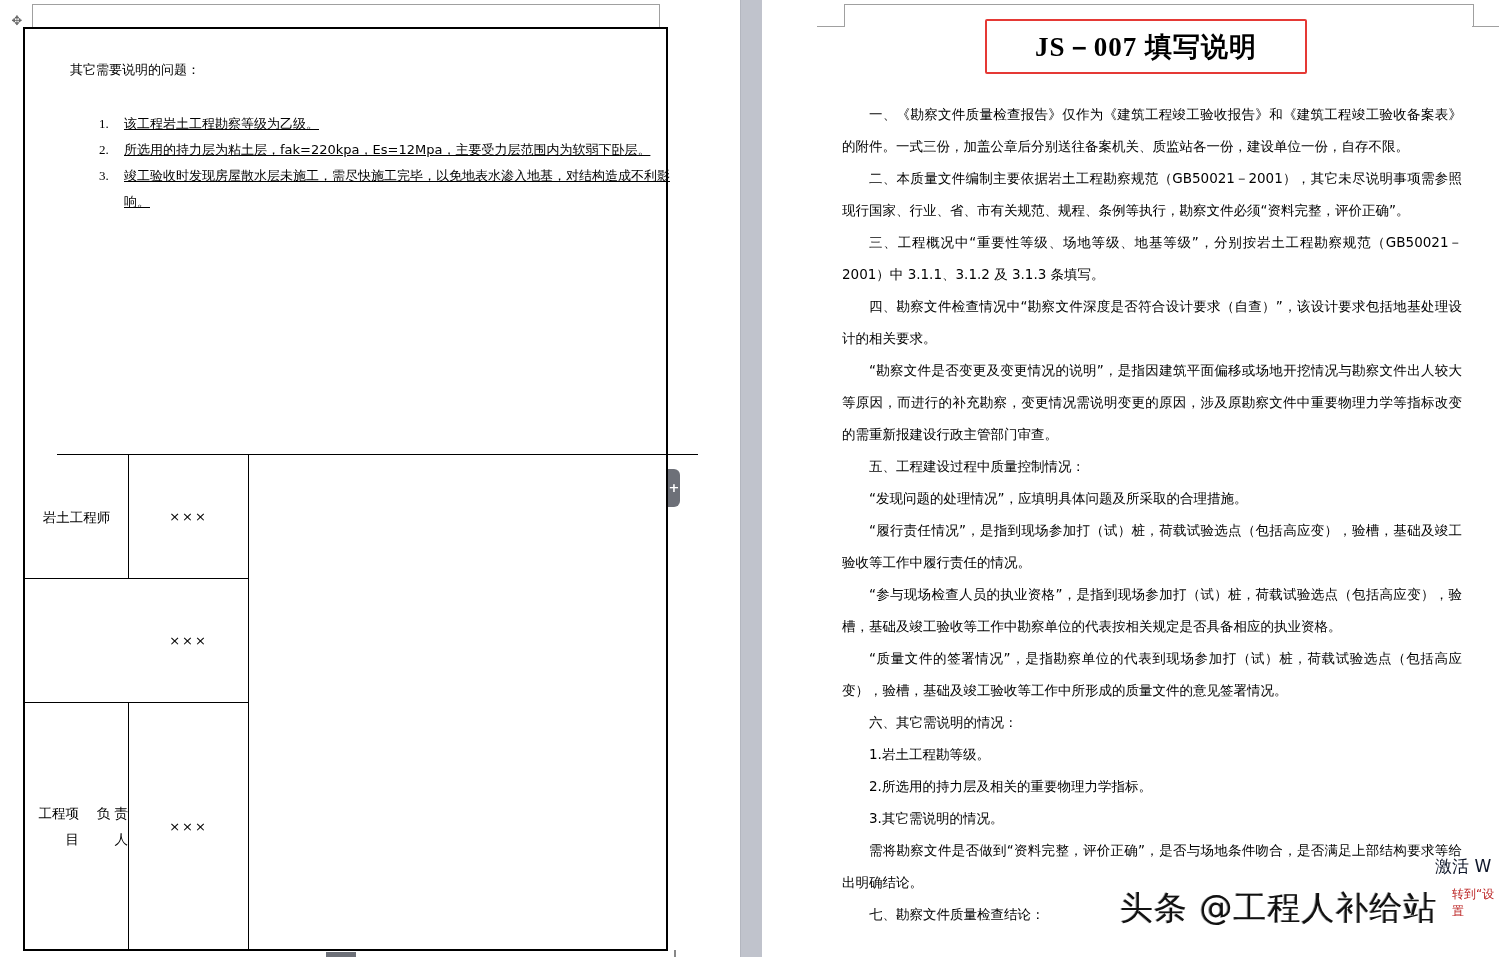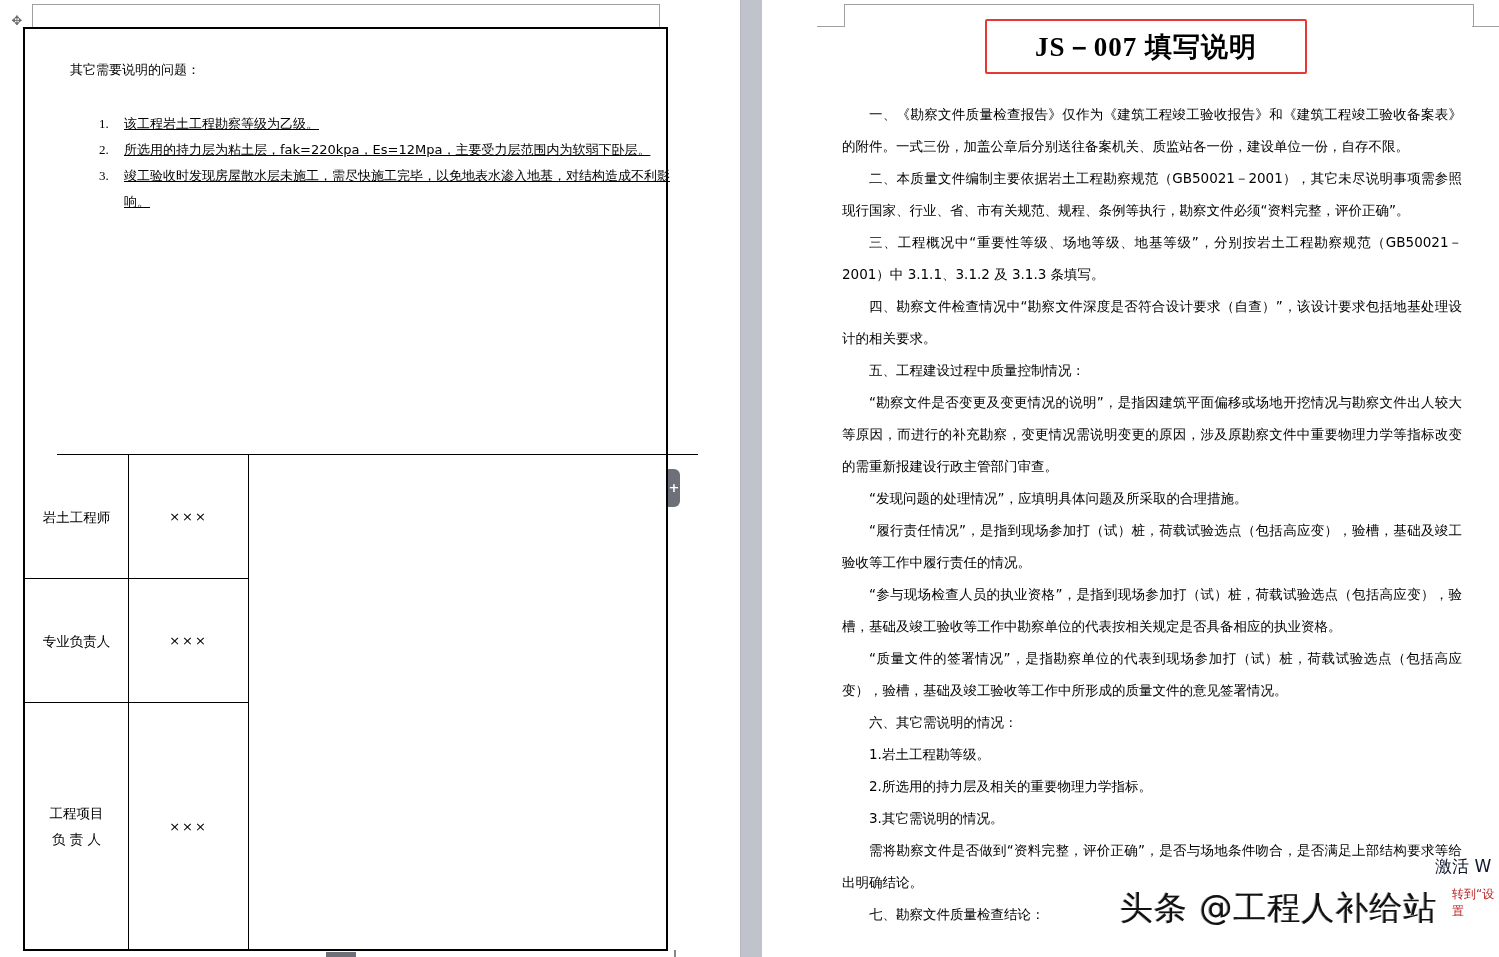--- a/index.html
+++ b/index.html
@@ -115,29 +115,26 @@
 
     <div class="row" style="top:426px; width:224px; height:123px;">
       <div class="cell-role" style="top:0; height:123px;align-items:center;">
         <span>岩土工程师</span>
       </div>
       <div class="cell-name" style="top:0; height:123px;">
         <span>×××</span>
       </div>
     </div>
     <div class="row" style="top:550px; width:224px; height:123px;">
-      <div class="cell-role" style="top:0; height:123px;">
-        <span>专业负责人</span>
-      </div>
       <div class="cell-name" style="top:0; height:123px;">
         <span>×××</span>
       </div>
     </div>
     <div class="row" style="top:674px; width:224px; height:246px; border-bottom:none;">
-      <div class="cell-role" style="top:0; height:246px; flex-direction:column;text-align:right;">
+      <div class="cell-role" style="top:0; height:246px; flex-direction:row;text-align:right;">
         <span>工程项目</span>
         <span>负 责 人</span>
       </div>
       <div class="cell-name" style="top:0; height:246px;">
         <span>×××</span>
       </div>
     </div>
 
   </div>
 
@@ -155,22 +152,22 @@
 
   <div class="title-box">
     <span class="title-text">JS－007 填写说明</span>
   </div>
 
   <div class="instructions">
     <p>一、《勘察文件质量检查报告》仅作为《建筑工程竣工验收报告》和《建筑工程竣工验收备案表》的附件。一式三份，加盖公章后分别送往备案机关、质监站各一份，建设单位一份，自存不限。</p>
     <p>二、本质量文件编制主要依据岩土工程勘察规范（GB50021－2001），其它未尽说明事项需参照现行国家、行业、省、市有关规范、规程、条例等执行，勘察文件必须“资料完整，评价正确”。</p>
     <p>三、工程概况中“重要性等级、场地等级、地基等级”，分别按岩土工程勘察规范（GB50021－2001）中 3.1.1、3.1.2 及 3.1.3 条填写。</p>
     <p>四、勘察文件检查情况中“勘察文件深度是否符合设计要求（自查）”，该设计要求包括地基处理设计的相关要求。</p>
+    <p>“勘察文件是否变更及变更情况的说明”，是指因建筑平面偏移或场地开挖情况与勘察文件出人较大等原因，而进行的补充勘察，变更情况需说明变更的原因，涉及原勘察文件中重要物理力学等指标改变的需重新报建设行政主管部门审查。</p>
     <p>五、工程建设过程中质量控制情况：</p>
-    <p>“勘察文件是否变更及变更情况的说明”，是指因建筑平面偏移或场地开挖情况与勘察文件出人较大等原因，而进行的补充勘察，变更情况需说明变更的原因，涉及原勘察文件中重要物理力学等指标改变的需重新报建设行政主管部门审查。</p>
     <p>“发现问题的处理情况”，应填明具体问题及所采取的合理措施。</p>
     <p>“履行责任情况”，是指到现场参加打（试）桩，荷载试验选点（包括高应变），验槽，基础及竣工验收等工作中履行责任的情况。</p>
     <p>“参与现场检查人员的执业资格”，是指到现场参加打（试）桩，荷载试验选点（包括高应变），验槽，基础及竣工验收等工作中勘察单位的代表按相关规定是否具备相应的执业资格。</p>
     <p>“质量文件的签署情况”，是指勘察单位的代表到现场参加打（试）桩，荷载试验选点（包括高应变），验槽，基础及竣工验收等工作中所形成的质量文件的意见签署情况。</p>
     <p>六、其它需说明的情况：</p>
     <p>1.岩土工程勘等级。</p>
     <p>2.所选用的持力层及相关的重要物理力学指标。</p>
     <p>3.其它需说明的情况。</p>
     <p>需将勘察文件是否做到“资料完整，评价正确”，是否与场地条件吻合，是否满足上部结构要求等给出明确结论。</p>
     <p>七、勘察文件质量检查结论：</p>

